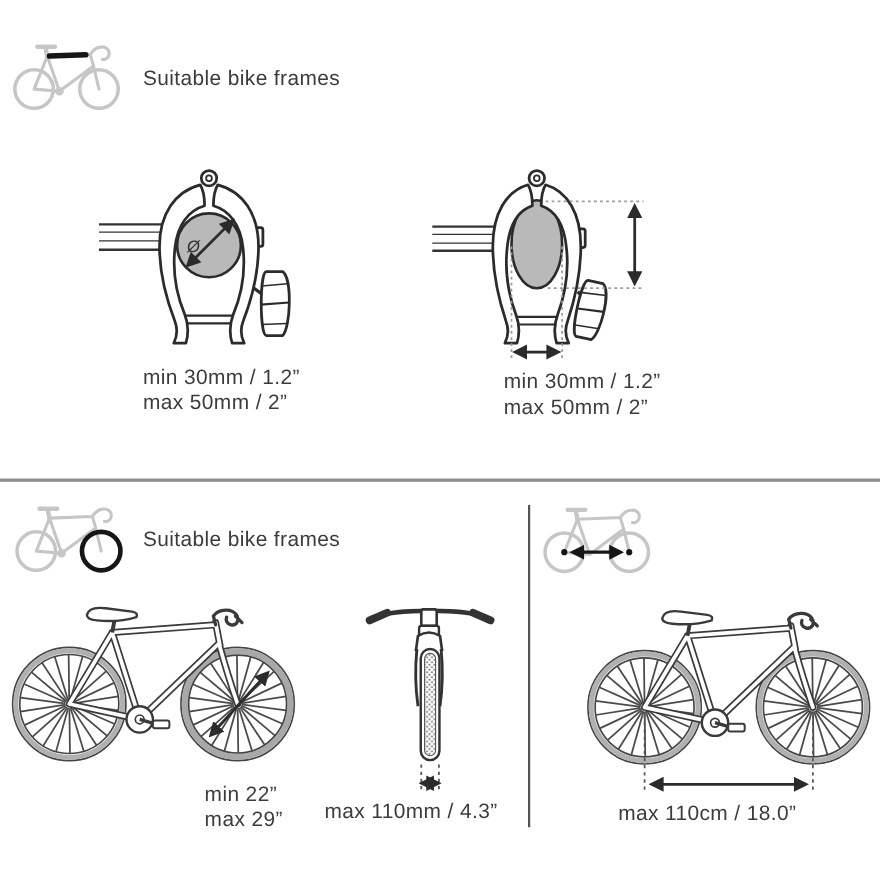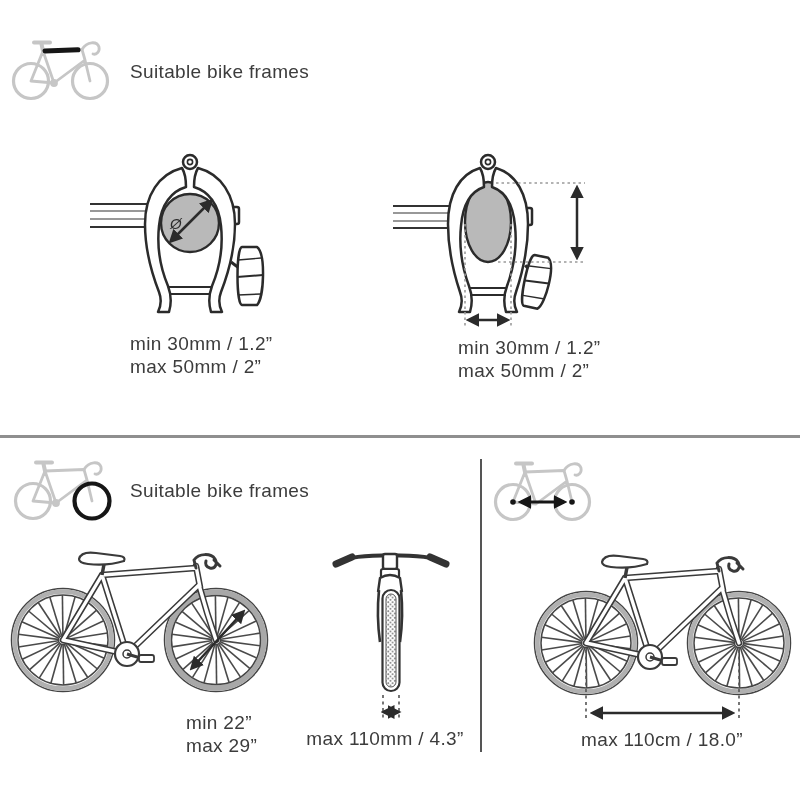--- a/index.html
+++ b/index.html
@@ -1,20 +1,20 @@
 <!DOCTYPE html>
 <html><head>
 <meta charset="utf-8">
 <style>
   html,body{margin:0;padding:0;background:#fff;}
   .canvas{position:relative;width:800px;height:800px;background:#ffffff;overflow:hidden;
           font-family:"Liberation Sans", sans-serif;color:#3c3c3c;}
   .abs{position:absolute;}
   .label{position:absolute;font-size:19px;letter-spacing:.35px;line-height:23px;font-weight:400;}
-  .center{text-align:center;}
+  .center{}
   .hdivider{position:absolute;left:0;top:435px;width:800px;height:2.5px;background:#8f8f8f;}
   .vdivider{position:absolute;left:480px;top:459px;width:2px;height:293px;background:#555;}
   svg{position:absolute;overflow:visible;}
   g[data-spokes]{stroke:#4a4a4a;stroke-width:1.6;}
   .tube-dark{stroke:#3a3a3a;stroke-width:6.5;fill:none;stroke-linecap:round;stroke-linejoin:round;}
   .tube-white{stroke:#ffffff;stroke-width:3.4;fill:none;stroke-linecap:round;stroke-linejoin:round;}
   .ink{stroke:#2b2b2b;fill:#ffffff;stroke-width:2.5;stroke-linejoin:round;}
   .dotted{stroke:#9b9b9b;stroke-width:1.6;fill:none;stroke-dasharray:2.5 3;}
   .dotted-dark{stroke:#555;stroke-width:1.6;fill:none;stroke-dasharray:3 3.5;}
   .dim-arrow{stroke:#2b2b2b;stroke-width:2.5;fill:none;}

